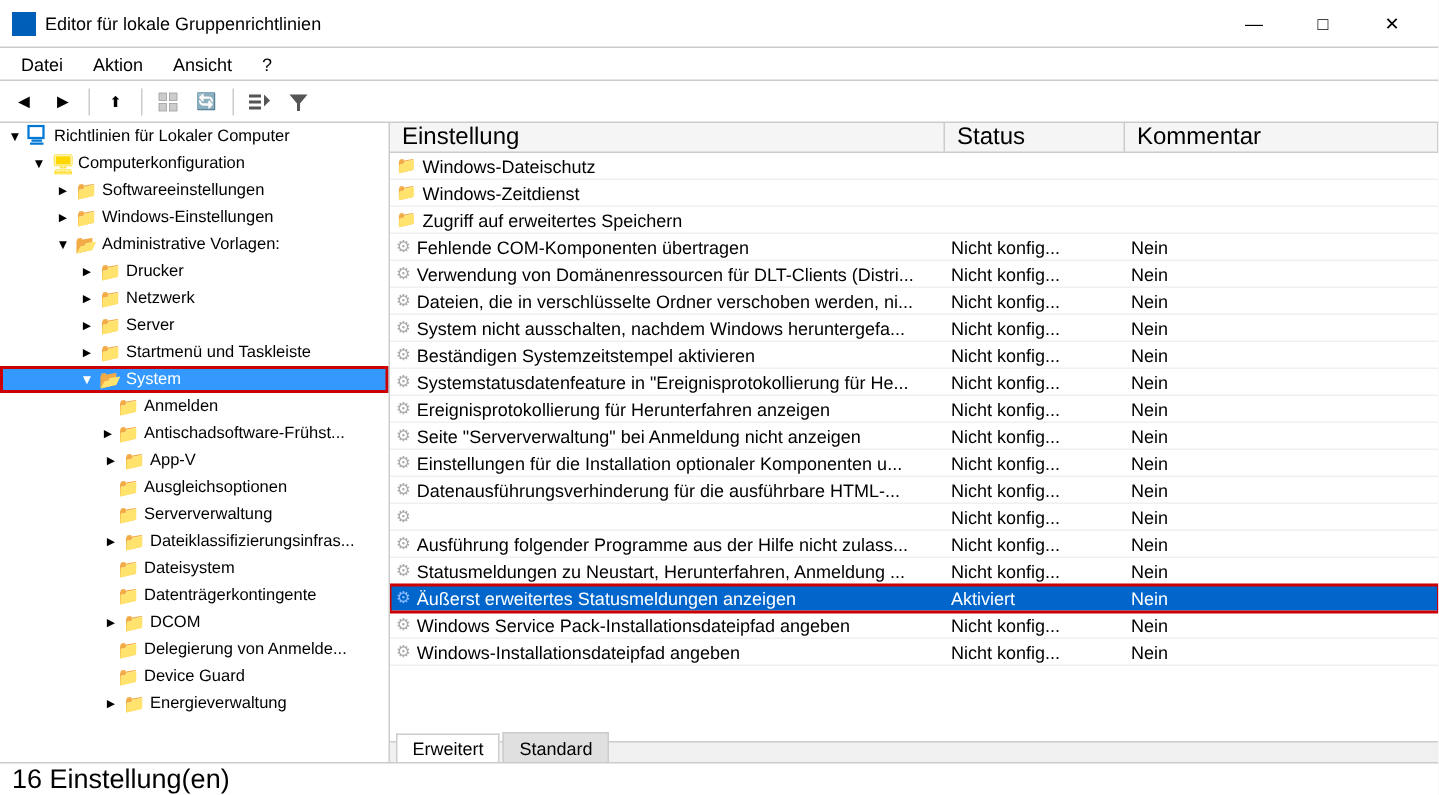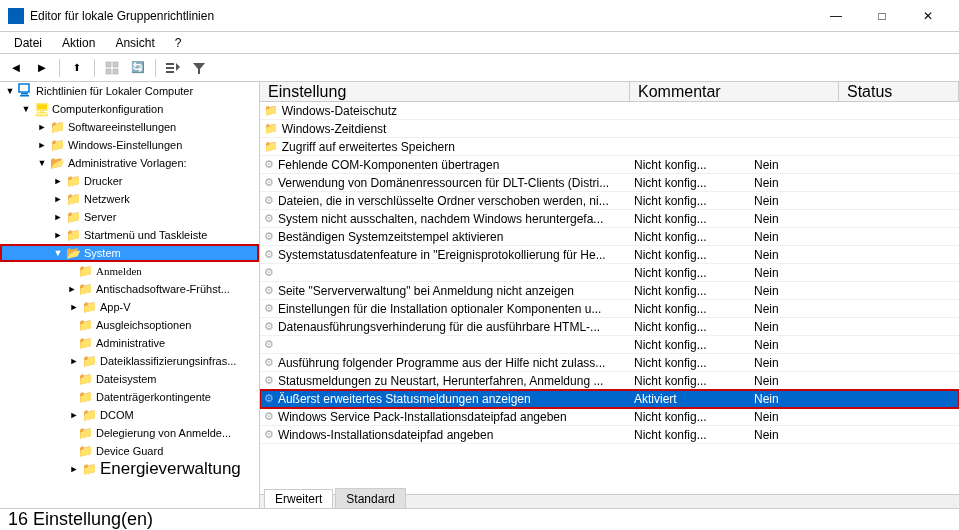--- a/index.html
+++ b/index.html
@@ -375,21 +375,21 @@
 
     <div class="tree-node" style="padding-left:50px; background:#3399ff; color:white; outline:2px solid #cc0000; outline-offset:-2px;">
       <span class="expand-btn">▼</span>
       <span class="node-icon" style="color:#ffd700;">📂</span>
       <span style="font-size:11px;">System</span>
     </div>
 
     <div class="tree-node" style="padding-left:66px;">
       <span class="expand-btn" style="width:12px;"></span>
       <span class="node-icon" style="color:#ffd700;">📁</span>
-      <span style="font-size:11px;font-family:Liberation Serif, serif;">Anmelden</span>
+      <span style="font-size:11px;">Anmelden</span>
     </div>
 
     <div class="tree-node" style="padding-left:66px;">
       <span class="expand-btn" style="width:12px;">►</span>
       <span class="node-icon" style="color:#ffd700;">📁</span>
       <span style="font-size:11px;">Antischadsoftware-Frühst...</span>
     </div>
 
     <div class="tree-node" style="padding-left:66px;">
       <span class="expand-btn">►</span>
@@ -399,21 +399,21 @@
 
     <div class="tree-node" style="padding-left:66px;">
       <span class="expand-btn" style="width:12px;"></span>
       <span class="node-icon" style="color:#ffd700;">📁</span>
       <span style="font-size:11px;">Ausgleichsoptionen</span>
     </div>
 
     <div class="tree-node" style="padding-left:66px;">
       <span class="expand-btn" style="width:12px;"></span>
       <span class="node-icon" style="color:#ffd700;">📁</span>
-      <span style="font-size:11px;">Administrative</span>
+      <span style="font-size:11px;">Serververwaltung</span>
     </div>
 
     <div class="tree-node" style="padding-left:66px;">
       <span class="expand-btn">►</span>
       <span class="node-icon" style="color:#ffd700;">📁</span>
       <span style="font-size:11px;">Dateiklassifizierungsinfras...</span>
     </div>
 
     <div class="tree-node" style="padding-left:66px;">
       <span class="expand-btn" style="width:12px;"></span>
@@ -441,31 +441,31 @@
 
     <div class="tree-node" style="padding-left:66px;">
       <span class="expand-btn" style="width:12px;"></span>
       <span class="node-icon" style="color:#ffd700;">📁</span>
       <span style="font-size:11px;">Device Guard</span>
     </div>
 
     <div class="tree-node" style="padding-left:66px;">
       <span class="expand-btn">►</span>
       <span class="node-icon" style="color:#ffd700;">📁</span>
-      <span style="font-size:17px;">Energieverwaltung</span>
+      <span style="font-size:11px;">Energieverwaltung</span>
     </div>
 
   </div>
 
   <div class="right-panel">
 
     <div class="right-header">
       <div class="col-header col-einstellung">Einstellung</div>
+      <div class="col-header col-status">Status</div>
       <div class="col-header col-kommentar">Kommentar</div>
-      <div class="col-header col-status">Status</div>
     </div>
 
     <div class="right-list">
 
       <div class="list-row">
         <div class="row-cell cell-einstellung">
           <span class="row-icon folder-row-icon">📁</span>
           <span>Windows-Dateischutz</span>
         </div>
         <div class="row-cell cell-status"></div>
@@ -540,20 +540,21 @@
           <span class="row-icon" style="color:#aaa;">⚙</span>
           <span>Systemstatusdatenfeature in "Ereignisprotokollierung für He...</span>
         </div>
         <div class="row-cell cell-status">Nicht konfig...</div>
         <div class="row-cell cell-kommentar">Nein</div>
       </div>
 
       <div class="list-row">
         <div class="row-cell cell-einstellung">
           <span class="row-icon" style="color:#aaa;">⚙</span>
+          <span>Ereignisprotokollierung für Herunterfahren anzeigen</span>
         </div>
         <div class="row-cell cell-status">Nicht konfig...</div>
         <div class="row-cell cell-kommentar">Nein</div>
       </div>
 
       <div class="list-row">
         <div class="row-cell cell-einstellung">
           <span class="row-icon" style="color:#aaa;">⚙</span>
           <span>Seite "Serververwaltung" bei Anmeldung nicht anzeigen</span>
         </div>

